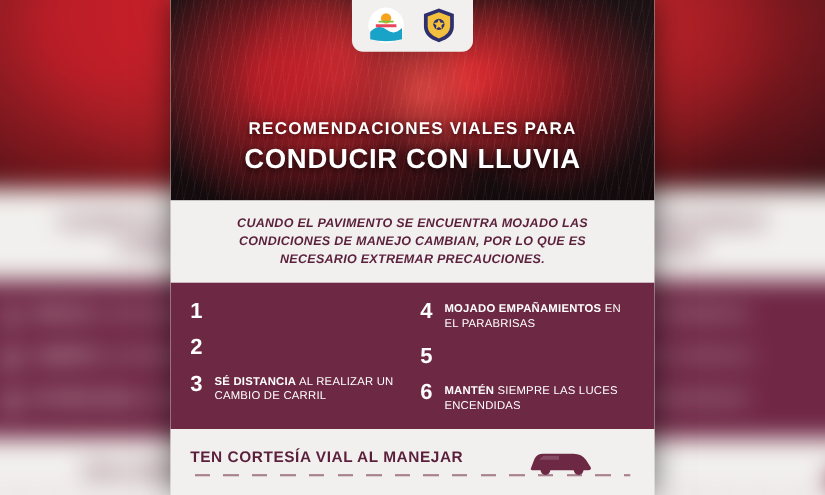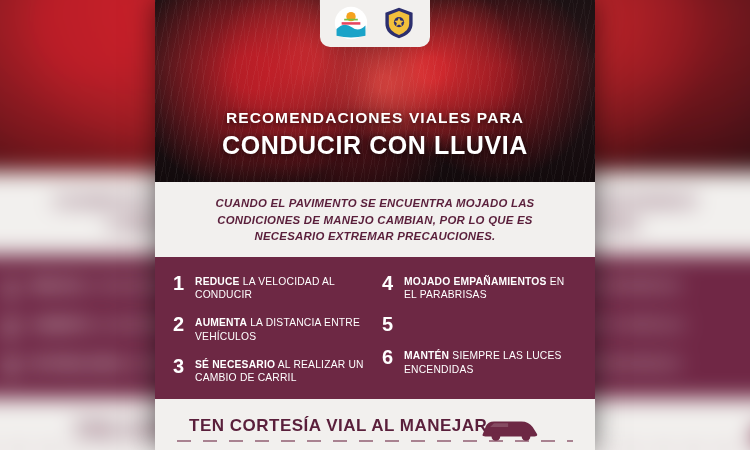--- a/index.html
+++ b/index.html
@@ -144,23 +144,23 @@
   }
   .tip-text b { font-weight: 800; }
 
   .courtesy {
     background: #f2f0ee;
     position: relative;
     height: 56px;
   }
   .courtesy-text {
     position: absolute;
-    left: 34px;
+    left: 18px;
     top: 17px;
-    font-size: 17px;
+    font-size: 14px;
     font-weight: 800;
     color: #5a1f3b;
     letter-spacing: 0.5px;
   }
   .road-line {
     position: absolute;
     left: 22px;
     right: 22px;
     bottom: 13px;
     height: 2px;
@@ -280,29 +280,27 @@
     </div>
 
     <div class="intro">
       <span>CUANDO EL PAVIMENTO SE ENCUENTRA MOJADO LAS CONDICIONES DE MANEJO CAMBIAN, POR LO QUE ES NECESARIO </span><b>EXTREMAR PRECAUCIONES</b><span>.</span>
     </div>
 
     <div class="tips">
       <div class="tips-col">
         <div class="tip">
           <div class="tip-num">1</div>
-          <div class="tip-text"><b>REDUCE</b><span> LA VELOCIDAD AL CONDUCIR</span></div>
         </div>
         <div class="tip">
           <div class="tip-num">2</div>
-          <div class="tip-text"><b>AUMENTA</b><span> LA DISTANCIA ENTRE VEHÍCULOS</span></div>
         </div>
         <div class="tip">
           <div class="tip-num">3</div>
-          <div class="tip-text"><b>SÉ NECESARIO</b><span> AL REALIZAR UN CAMBIO DE CARRIL</span></div>
+          <div class="tip-text"><b>SÉ DISTANCIA</b><span> AL REALIZAR UN CAMBIO DE CARRIL</span></div>
         </div>
       </div>
       <div class="tips-col">
         <div class="tip">
           <div class="tip-num">4</div>
           <div class="tip-text"><b>MOJADO EMPAÑAMIENTOS</b><span> EN EL PARABRISAS</span></div>
         </div>
         <div class="tip">
           <div class="tip-num">5</div>
         </div>

